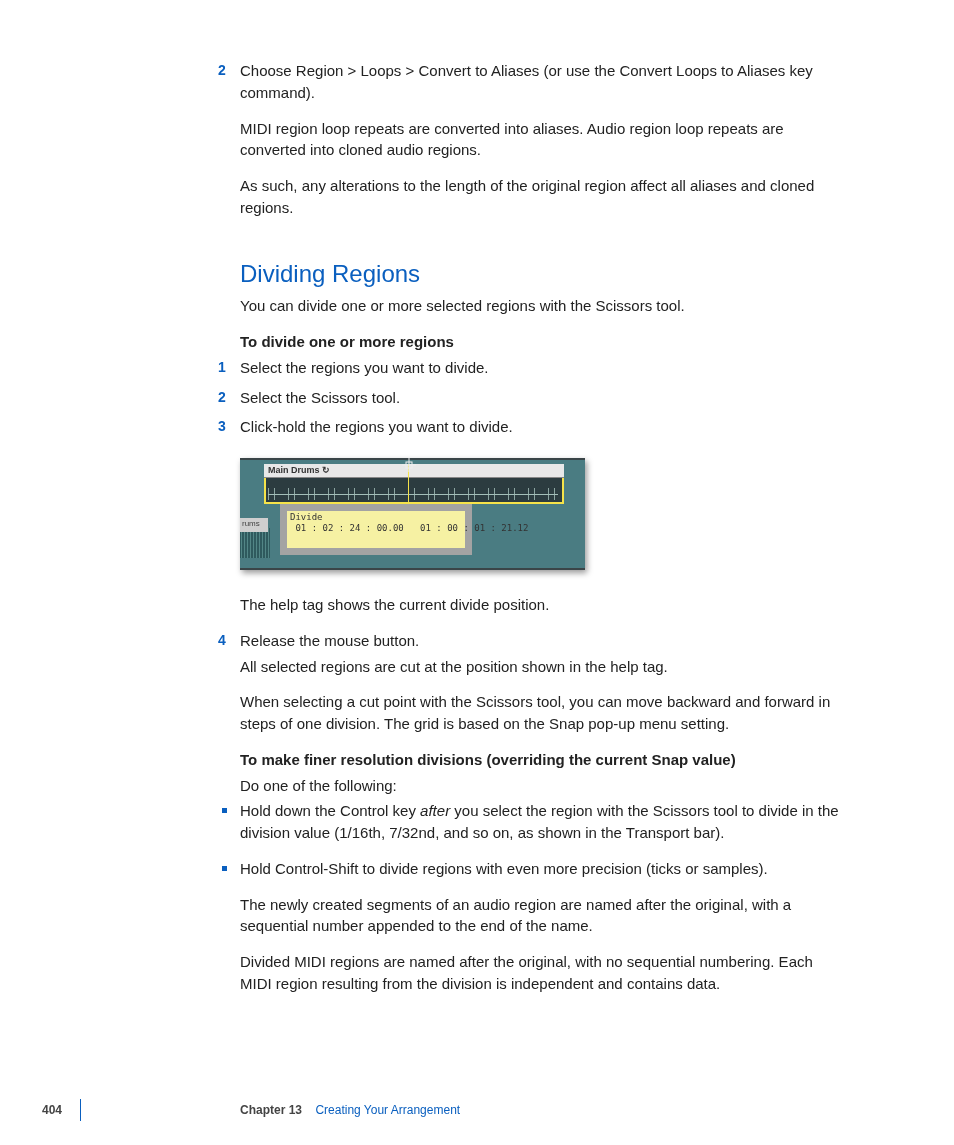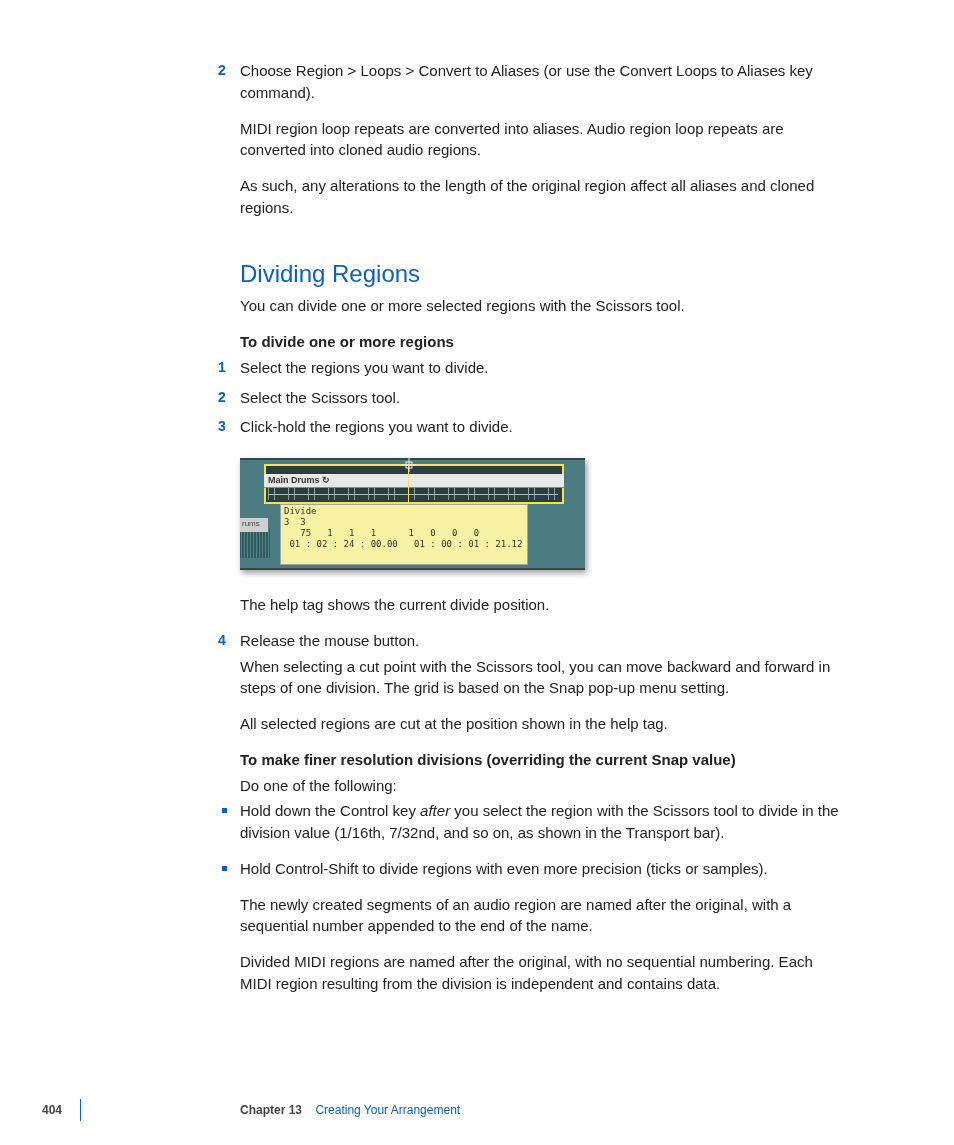--- a/index.html
+++ b/index.html
@@ -81,21 +81,21 @@
     top: 6px;
     width: 300px;
     height: 40px;
     border: 2px solid #f5e34a;
     background: #2c3c40;
     box-sizing: border-box;
   }
   .shot .region-header {
     position: absolute;
     left: 24px;
-    top: 16px;
+    top: 6px;
     height: 14px;
     width: 300px;
     background: #e8e8e8;
     border-bottom: 1px solid #888;
     font-size: 9px;
     font-weight: 700;
     padding-left: 4px;
     box-sizing: border-box;
     color: #333;
     z-index: 2;
@@ -179,23 +179,23 @@
     top: 6px;
     width: 1px;
     height: 40px;
     background: #f5e34a;
     z-index: 4;
   }
   .shot .tooltip {
     position: absolute;
     left: 40px;
     top: 46px;
-    width: 248px;
+    width: 192px;
     background: #f6f1a3;
-    border: 1px solid #a3a3a3;
+    border: 7px solid #a3a3a3;
     font-family: Menlo, Monaco, monospace;
     font-size: 9px;
     line-height: 11px;
     color: #333;
     padding: 1px 3px 14px 3px;
     z-index: 4;
     box-sizing: border-box;
   }
   .shot .tooltip .row1 { }
   .shot .tooltip .row2 { white-space: pre; }
@@ -279,33 +279,31 @@
         <svg width="14" height="14" viewBox="0 0 14 14">
           <line x1="7" y1="0" x2="7" y2="14" stroke="#eee" stroke-width="1"></line>
           <line x1="0" y1="7" x2="14" y2="7" stroke="#eee" stroke-width="1"></line>
           <rect x="4" y="4" width="6" height="6" fill="none" stroke="#eee" stroke-width="1"></rect>
         </svg>
       </div>
       <div class="wave2"></div>
       <div class="rums-label">rums</div>
       <div class="tooltip">
         <div class="row1">Divide</div>
-        <div class="row2">3  3
-   75   1   1   1      1   0   0   0</div>
         <div class="row3"> 01 : 02 : 24 : 00.00   01 : 00 : 01 : 21.12</div>
       </div>
     </div>
 
     <p>The help tag shows the current divide position.</p>
 
     <div class="num-item">
       <span class="num">4</span>
       <p class="tight">Release the mouse button.</p>
+      <p>All selected regions are cut at the position shown in the help tag.</p>
       <p>When selecting a cut point with the Scissors tool, you can move backward and forward in steps of one division. The grid is based on the Snap pop-up menu setting.</p>
-      <p>All selected regions are cut at the position shown in the help tag.</p>
     </div>
 
     <p class="bold tight">To make finer resolution divisions (overriding the current Snap value)</p>
     <p class="tight">Do one of the following:</p>
 
     <div class="bullet-item">
       <span class="dot"></span>
       <p>
         <span>Hold down the Control key </span><span class="italic">after</span><span> you select the region with the Scissors tool to divide in the division value (1/16th, 7/32nd, and so on, as shown in the Transport bar).</span>
       </p>

